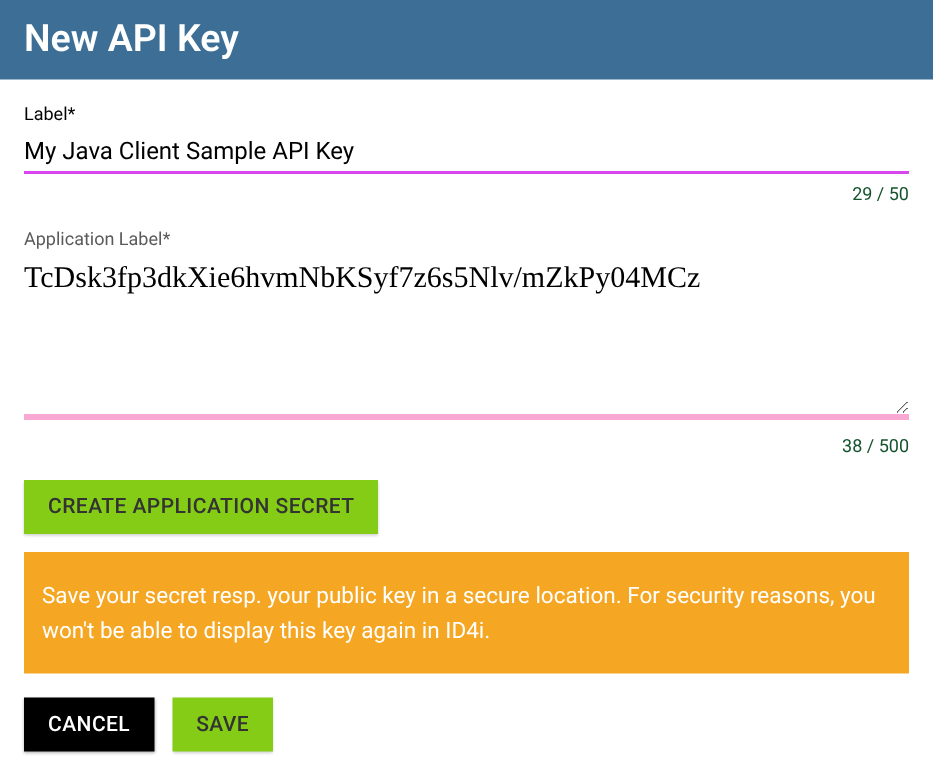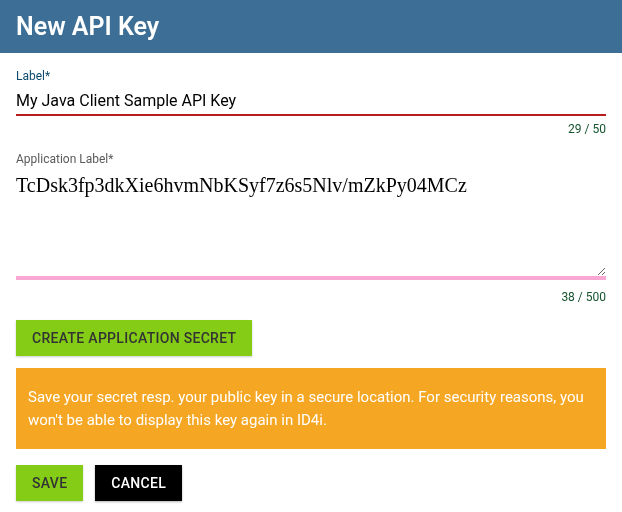--- a/index.html
+++ b/index.html
@@ -22,31 +22,31 @@
       font-weight: 600;
     }
     .content {
       padding: 16px;
     }
     .field-group {
       margin-bottom: 16px;
     }
     .field-label {
       font-size: 12px;
-      color: #0c4a6e;
+      color: #000000;
       margin-bottom: 4px;
       display: block;
     }
     .field-label.secondary {
       color: #5a5a5a;
     }
     .text-input {
       width: 100%;
       border: none;
-      border-bottom: 2px solid #b91c1c;
+      border-bottom: 2px solid #d946ef;
       font-size: 16px;
       padding: 4px 0;
       outline: none;
       background: transparent;
       font-family: inherit;
     }
     .textarea-input {
       width: 100%;
       border: none;
       border-bottom: 4px solid #f9a8d4;
@@ -124,17 +124,17 @@
 
   <div class="create-secret-row">
     <button class="btn btn-light">CREATE APPLICATION SECRET</button>
   </div>
 
   <div class="alert-warning">
     <span>Save your secret resp. your public key in a secure location. For security reasons, you won't be able to display this key again in ID4i.</span>
   </div>
 
   <div class="button-row">
+    <button class="btn btn-dark">CANCEL</button>
     <button class="btn btn-light">SAVE</button>
-    <button class="btn btn-dark">CANCEL</button>
   </div>
 
 </div>
 
 </body></html>

